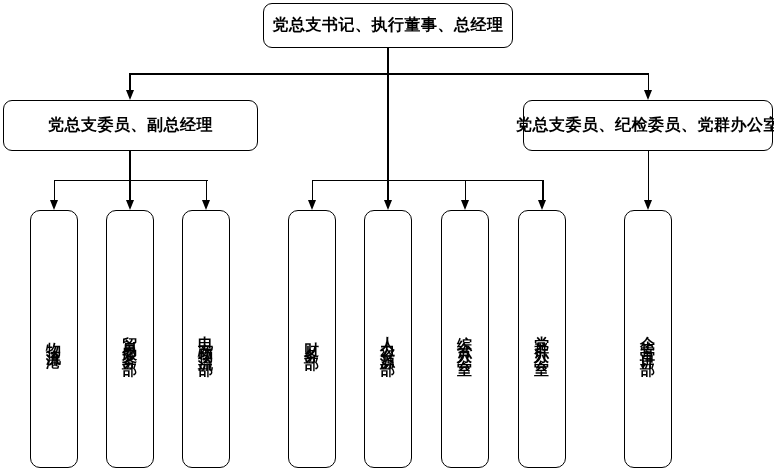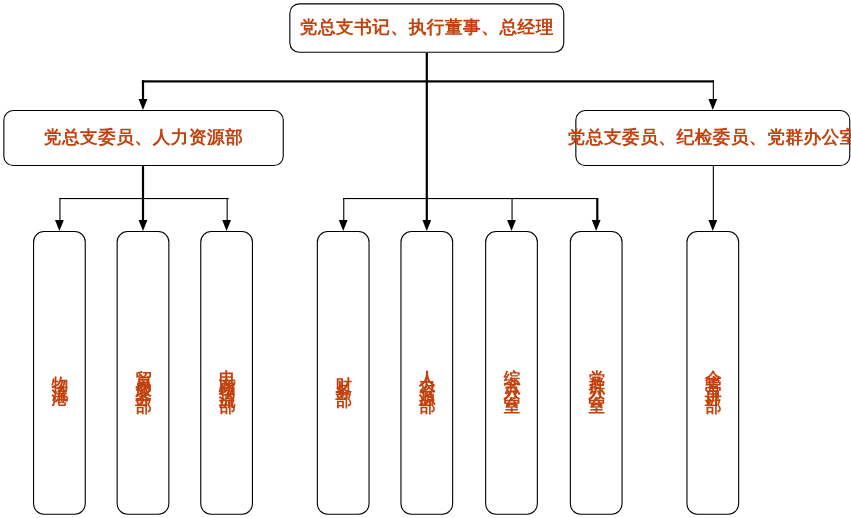--- a/index.html
+++ b/index.html
@@ -17,21 +17,21 @@
   }
   .box {
     position: absolute;
     box-sizing: border-box;
     background: #ffffff;
     border: 1.5px solid #000000;
     border-radius: 9px;
     display: flex;
     align-items: center;
     justify-content: center;
-    color: #c2410c;
+    color: #000000;
   }
   .hbox span {
     font-size: 16px;
     font-weight: bold;
     white-space: nowrap;
     letter-spacing: 0.5px;
   }
   .vbox {
     top: 210px;
     width: 48px;
@@ -101,21 +101,21 @@
   <div class="arrow-down" style="left:538px; top:200px;"></div>
 
   <div class="vline" style="left:647.5px; top:151px; height:50px;"></div>
   <div class="arrow-down" style="left:644px; top:200px;"></div>
 
   <div class="box hbox" style="left:263px; top:3px; width:250px; height:45px;">
     <span>党总支书记、执行董事、总经理</span>
   </div>
 
   <div class="box hbox" style="left:3px; top:100px; width:255px; height:51px;">
-    <span>党总支委员、人力资源部</span>
+    <span>党总支委员、副总经理</span>
   </div>
 
   <div class="box hbox" style="left:523px; top:100px; width:250px; height:51px;">
     <span>党总支委员、纪检委员、党群办公室</span>
   </div>
 
   <div class="box vbox" style="left:30px;">
     <span class="vtext">物流港</span>
   </div>
 

